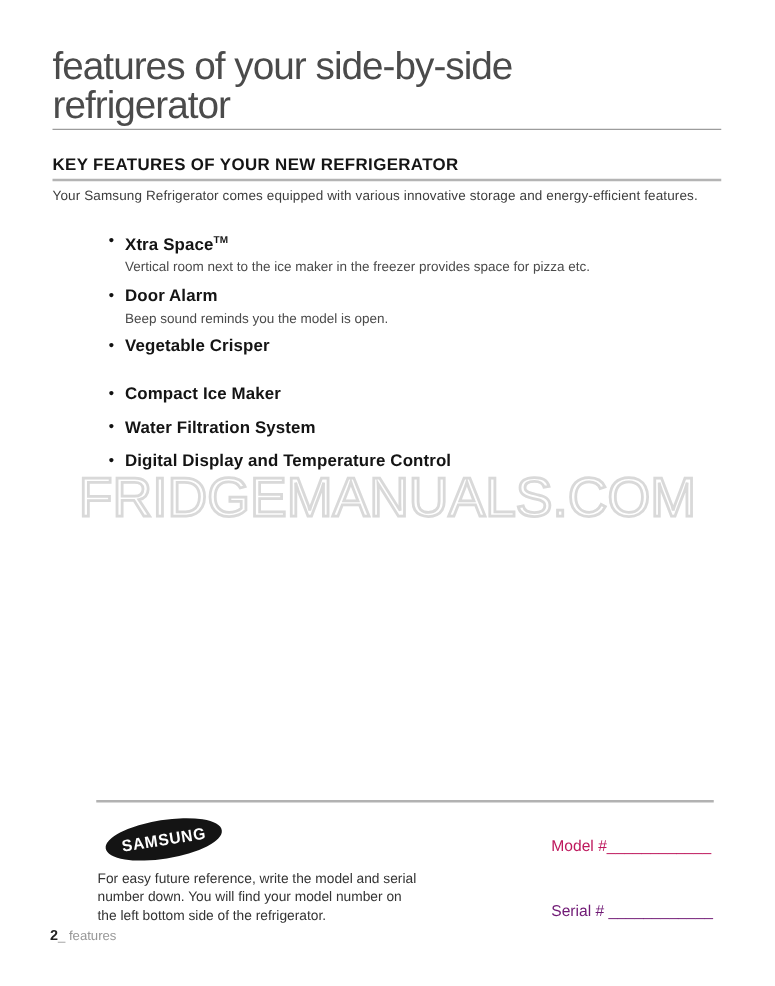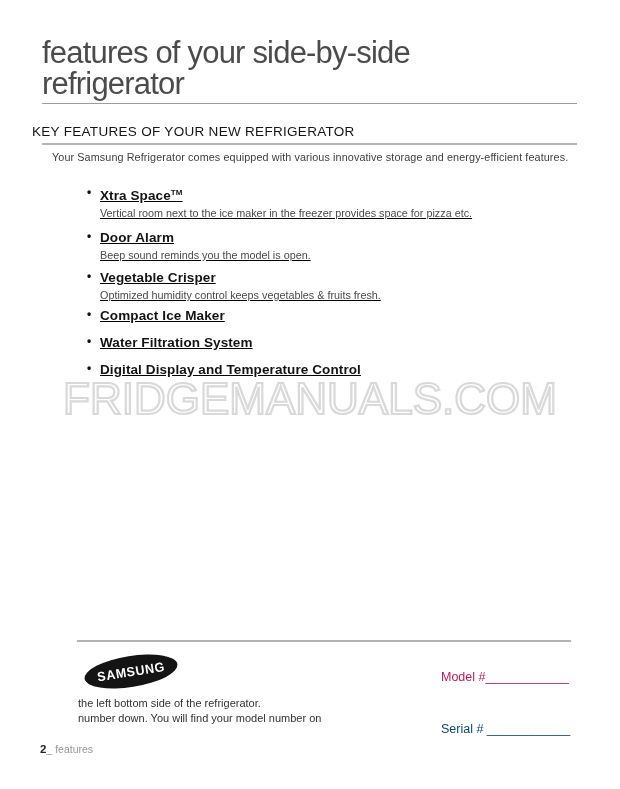--- a/index.html
+++ b/index.html
@@ -13,33 +13,33 @@
   
   .doc-title{
     left:42px;top:37px;
     font-size:31px;font-weight:200;color:#4b4b4b;
     line-height:31px;letter-spacing:-0.8px;
   }
   .title-rule{left:42px;top:103px;width:535px;height:1px;background:#9c9c9c;}
 
   
   .section-heading{
-    left:32px;top:124px;
-    font-size:13.5px;font-weight:normal;color:#151515;letter-spacing:0.3px;
+    left:42px;top:124px;
+    font-size:13.5px;font-weight:bold;color:#151515;letter-spacing:0.3px;
     white-space:nowrap;
     text-align:right;
   }
   .section-rule{left:42px;top:143px;width:535px;height:2px;background:#b4b4b4;}
   .intro{
     left:42px;top:151px;width:540px;
-    font-size:10.8px;color:#3e3e3e;letter-spacing:0.1px;white-space:nowrap;margin-left:10px;
+    font-size:10.8px;color:#3e3e3e;letter-spacing:0.1px;white-space:nowrap;
   }
 
   
-  .feat{position:absolute;left:87px;width:490px;text-decoration:underline;}
+  .feat{position:absolute;left:87px;width:490px;}
   .dot{display:inline-block;width:13px;font-size:12px;font-weight:bold;color:#111;vertical-align:top;line-height:16px;}
   .ft{font-size:13.5px;font-weight:bold;color:#141414;line-height:16px;letter-spacing:0.1px;}
   .ft sup{font-size:8px;font-weight:bold;color:#141414;}
   .fd{margin-left:13px;margin-top:3px;font-size:10.8px;color:#4a4a4a;line-height:12px;}
 
   
   .watermark{
     left:0;right:0;top:374px;text-align:center;
     font-size:44px;font-weight:400;letter-spacing:0px;
     color:#ffffff;-webkit-text-stroke:2.2px #d9d9d9;
@@ -56,21 +56,21 @@
   }
   .samsung-logo span{
     color:#ffffff;font-size:12.5px;font-weight:bold;letter-spacing:0.6px;
     transform:scaleY(1.05);
   }
   .footer-note{
     left:78px;top:696px;
     font-size:11px;color:#333333;line-height:15px;white-space:nowrap;
   }
   .model-line{left:441px;top:670px;font-size:12.5px;color:#be185d;white-space:nowrap;}
-  .serial-line{left:441px;top:722px;font-size:12.5px;color:#0c4a6e;white-space:nowrap;}
+  .serial-line{left:441px;top:722px;font-size:12.5px;color:#701a75;white-space:nowrap;}
 
   .page-footer{left:40px;top:743px;font-size:11px;white-space:nowrap;}
   .page-num{font-weight:bold;color:#222222;font-size:11.5px;}
   .page-label{color:#979797;font-size:10.5px;margin-top:29px;}
 </style>
 </head>
 <body>
 
 <div class="abs doc-title">
   <div>features of your side-by-side</div>
@@ -87,21 +87,20 @@
   <div class="fd">Vertical room next to the ice maker in the freezer provides space for pizza etc.</div>
 </div>
 
 <div class="feat" style="top:228px">
   <span class="dot">•</span><span class="ft">Door Alarm</span>
   <div class="fd">Beep sound reminds you the model is open.</div>
 </div>
 
 <div class="feat" style="top:268px">
   <span class="dot">•</span><span class="ft">Vegetable Crisper</span>
-  <div class="fd">Optimized humidity control keeps vegetables &amp; fruits fresh.</div>
 </div>
 
 <div class="feat" style="top:306px">
   <span class="dot">•</span><span class="ft">Compact Ice Maker</span>
 </div>
 
 <div class="feat" style="top:333px">
   <span class="dot">•</span><span class="ft">Water Filtration System</span>
 </div>
 
@@ -111,22 +110,23 @@
 
 <div class="abs watermark">FRIDGEMANUALS.COM</div>
 
 <div class="abs footer-rule"></div>
 
 <div class="abs samsung-logo">
   <span>SAMSUNG</span>
 </div>
 
 <div class="abs footer-note">
+  <div>For easy future reference, write the model and serial</div>
+  <div>number down. You will find your model number on</div>
   <div>the left bottom side of the refrigerator.</div>
-  <div>number down. You will find your model number on</div>
 </div>
 
 <div class="abs model-line">Model #____________</div>
 <div class="abs serial-line">Serial # ____________</div>
 
 <div class="abs page-footer">
   <span class="page-num">2</span><span class="page-label">_ features</span>
 </div>
 
 </body></html>

